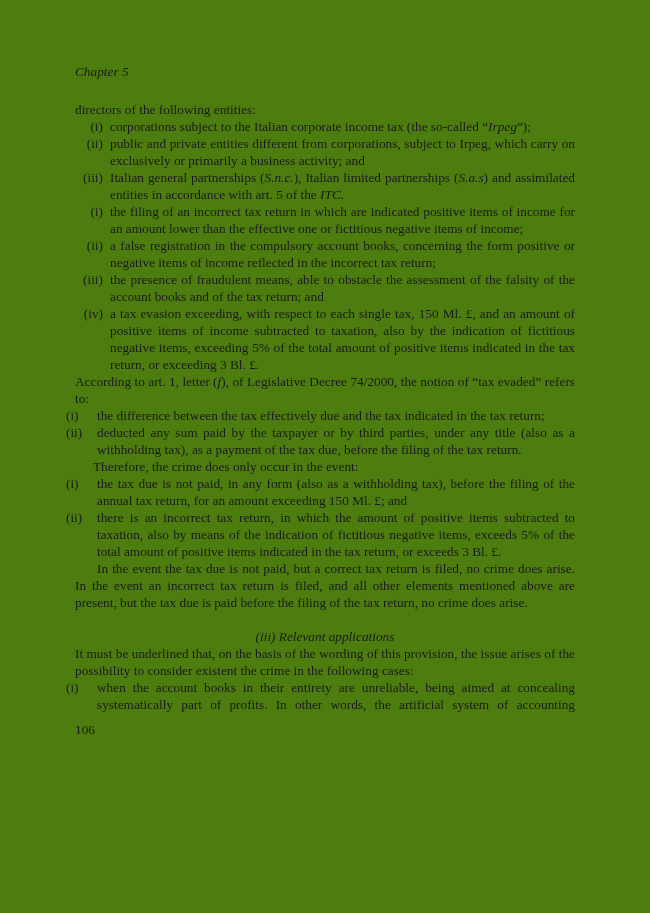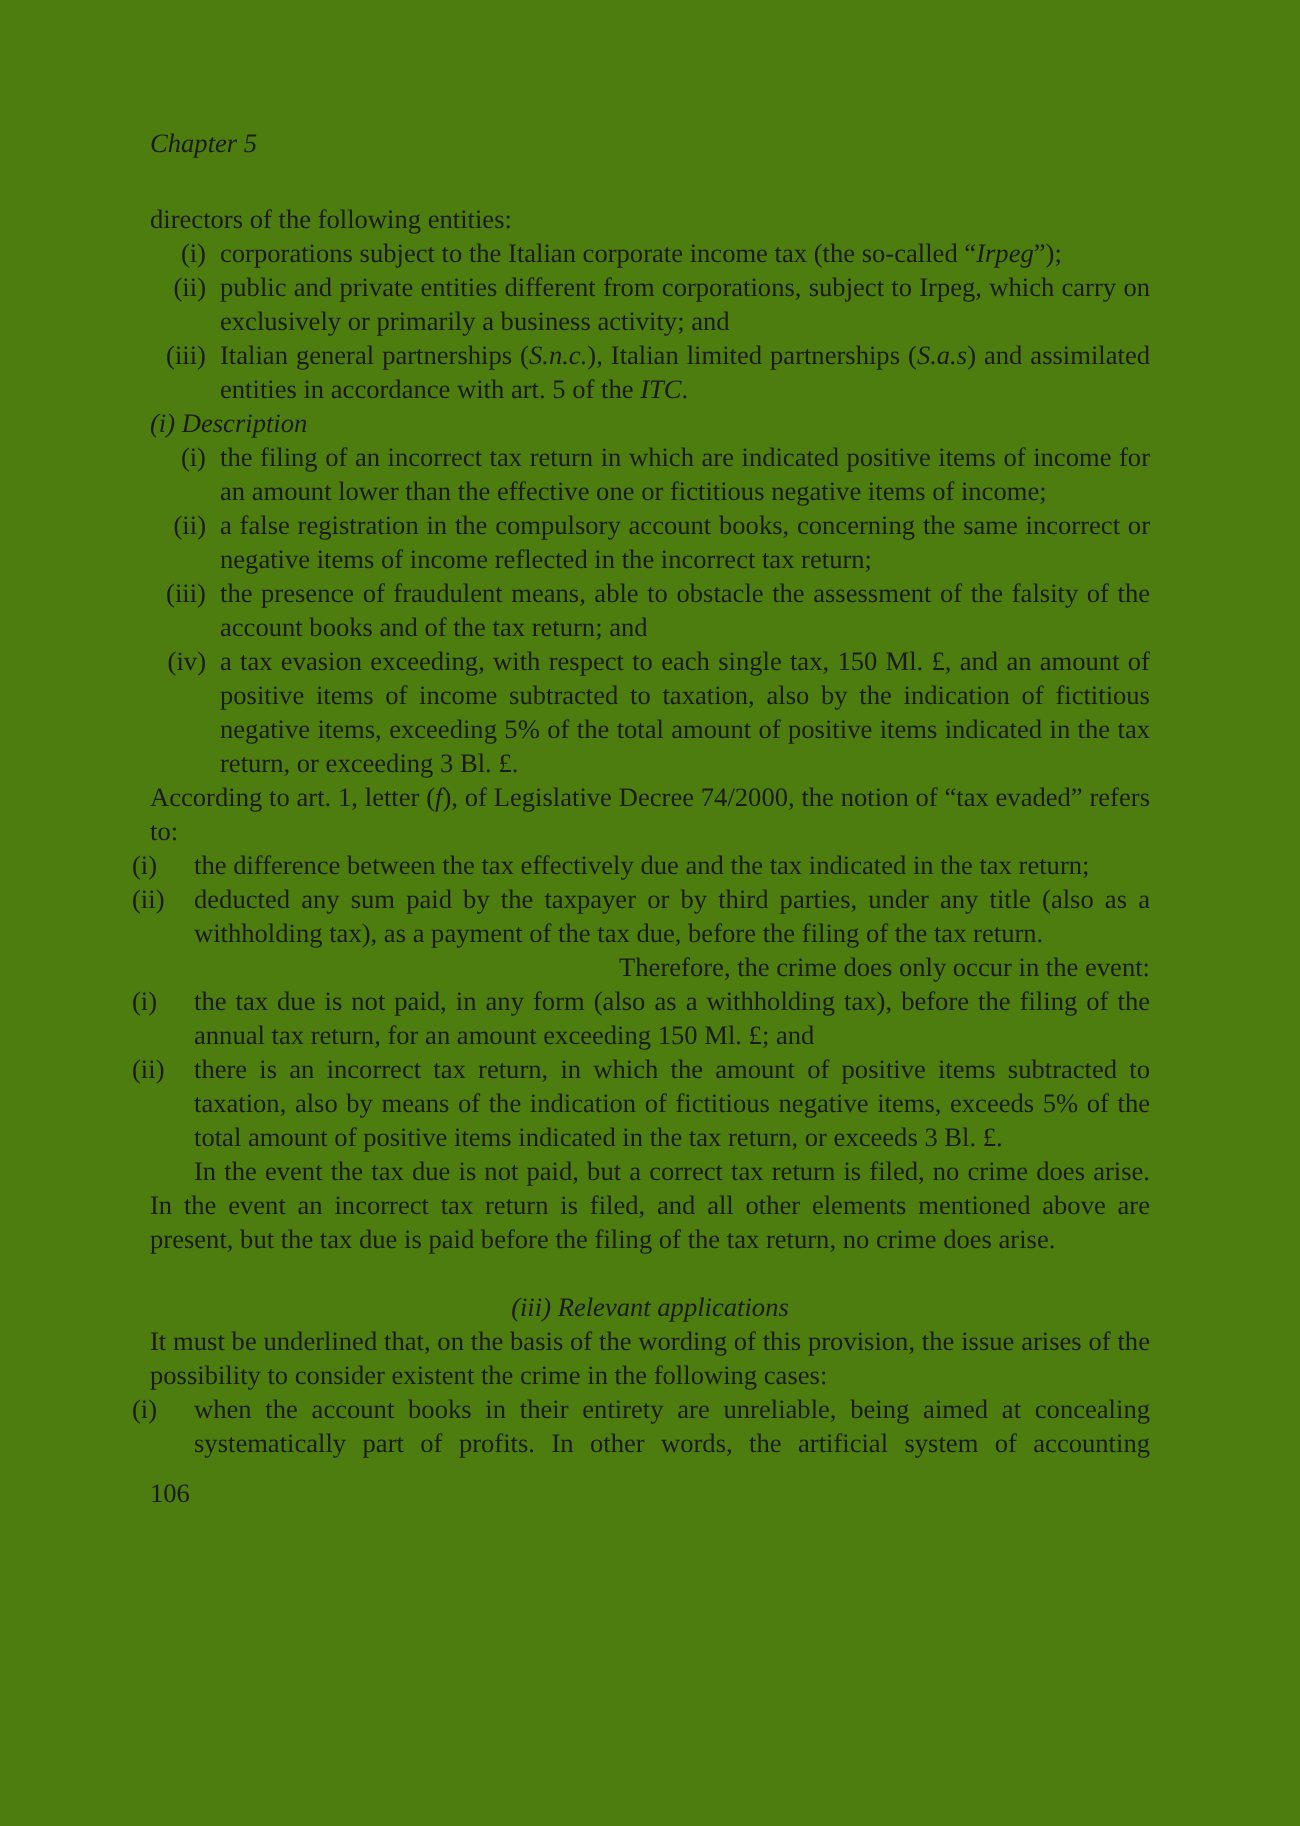--- a/index.html
+++ b/index.html
@@ -27,21 +27,21 @@
   .heading {
     text-align: center;
     font-style: italic;
     margin-top: 27px;
     margin-bottom: 11px;
     white-space: pre;
   }
   .subhead { font-style: italic; }
   .mt-notion { margin-top: 18px; }
   .mt-apps { margin-top: 17px; text-align: center; }
-  .therefore { margin-left: 18px; text-align: right; }
+  .therefore { margin-left: 18px; }
   .closing { text-indent: 22px; text-align: justify; }
   .justify-last { text-align-last: justify; }
   .page-number { margin-top: 8px; }
   .it { font-style: italic; }
 </style>
 </head>
 <body>
 
 <div class="page">
 
@@ -58,30 +58,29 @@
       <span class="num">(ii)</span>
       <div class="txt"><span>public and private entities different from corporations, subject to Irpeg, which carry on exclusively or primarily a business activity; and</span></div>
     </div>
     <div class="li">
       <span class="num">(iii)</span>
       <div class="txt"><span>Italian general partnerships (</span><span class="it">S.n.c.</span><span>), Italian limited partnerships (</span><span class="it">S.a.s</span><span>) and assimilated entities in accordance with art. 5 of the </span><span class="it">ITC</span><span>.</span></div>
     </div>
   </div>
 
 
-  <div class="subhead">(i) Description</div>
 
   <div class="listA">
     <div class="li">
       <span class="num">(i)</span>
       <div class="txt"><span>the filing of an incorrect tax return in which are indicated positive items of income for an amount lower than the effective one or fictitious negative items of income;</span></div>
     </div>
     <div class="li">
       <span class="num">(ii)</span>
-      <div class="txt"><span>a false registration in the compulsory account books, concerning the same incorrect or negative items of income reflected in the incorrect tax return;</span></div>
+      <div class="txt"><span>a false registration in the compulsory account books, concerning the form positive or negative items of income reflected in the incorrect tax return;</span></div>
     </div>
     <div class="li">
       <span class="num">(iii)</span>
       <div class="txt"><span>the presence of fraudulent means, able to obstacle the assessment of the falsity of the account books and of the tax return; and</span></div>
     </div>
     <div class="li">
       <span class="num">(iv)</span>
       <div class="txt"><span>a tax evasion exceeding, with respect to each single tax, 150 Ml. £, and an amount of positive items of income subtracted to taxation, also by the indication of fictitious negative items, exceeding 5% of the total amount of positive items indicated in the tax return, or exceeding 3 Bl. £.</span></div>
     </div>
   </div>

